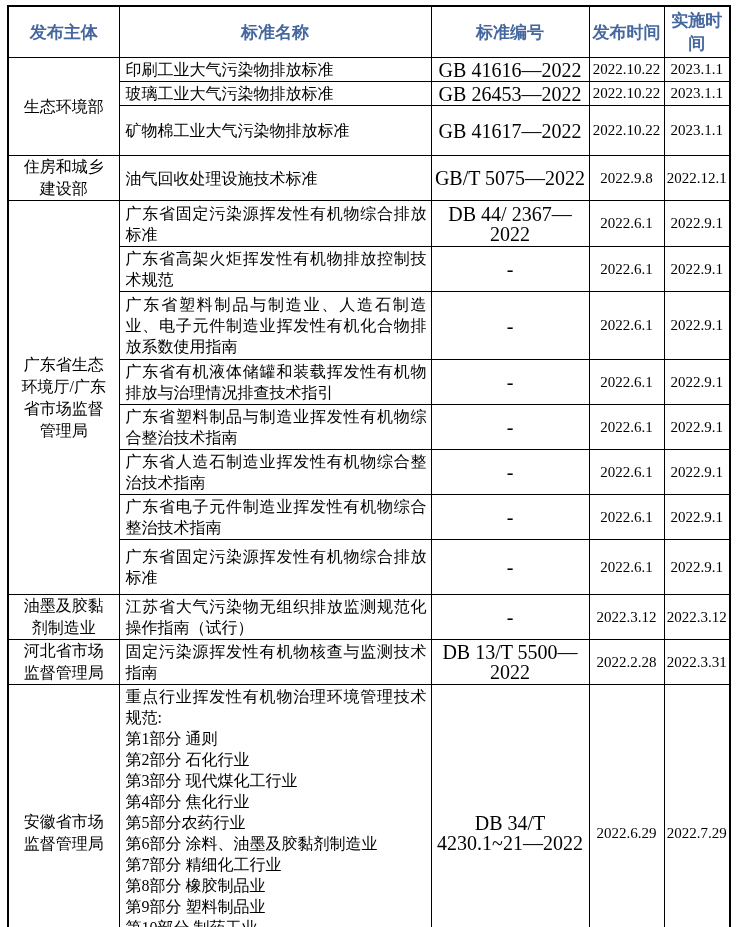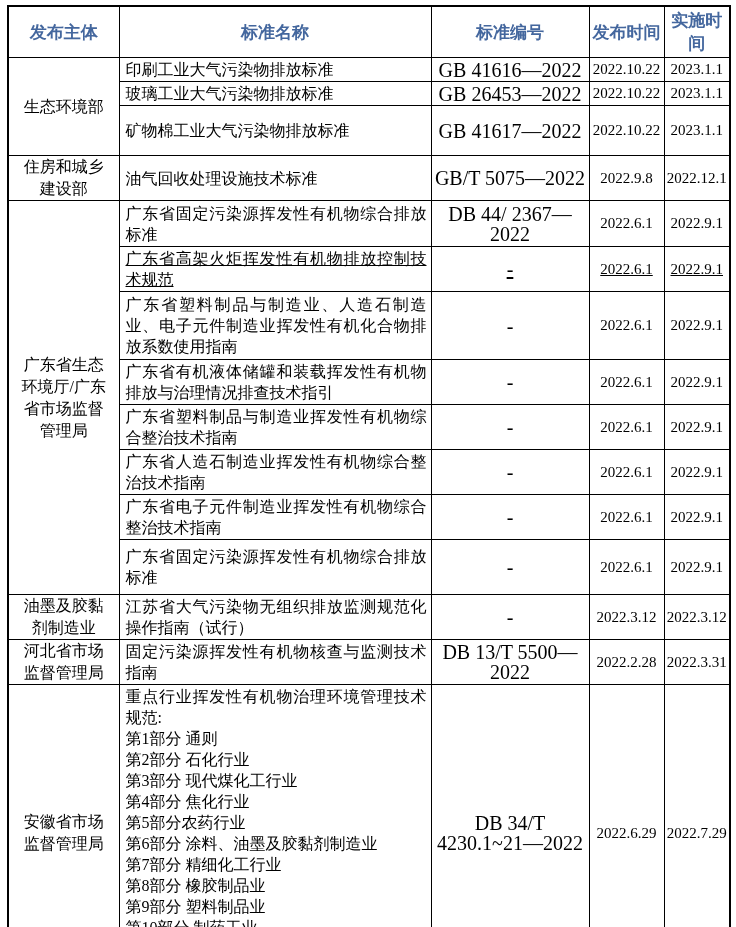--- a/index.html
+++ b/index.html
@@ -110,21 +110,21 @@
           <td class="date">2022.9.8</td>
           <td class="date">2022.12.1</td>
         </tr>
         <tr style="height: 46px;">
           <td class="pub" rowspan="8">广东省生态环境厅/广东省市场监督管理局</td>
           <td class="name">广东省固定污染源挥发性有机物综合排放标准</td>
           <td class="code">DB 44/ 2367—2022</td>
           <td class="date">2022.6.1</td>
           <td class="date">2022.9.1</td>
         </tr>
-        <tr style="height: 45px; text-decoration: underline;">
+        <tr style="height: 45px;">
           <td class="name">广东省高架火炬挥发性有机物排放控制技术规范</td>
           <td class="code">-</td>
           <td class="date">2022.6.1</td>
           <td class="date">2022.9.1</td>
         </tr>
         <tr style="height: 68px;">
           <td class="name">广东省塑料制品与制造业、人造石制造业、电子元件制造业挥发性有机化合物排放系数使用指南</td>
           <td class="code">-</td>
           <td class="date">2022.6.1</td>
           <td class="date">2022.9.1</td>

